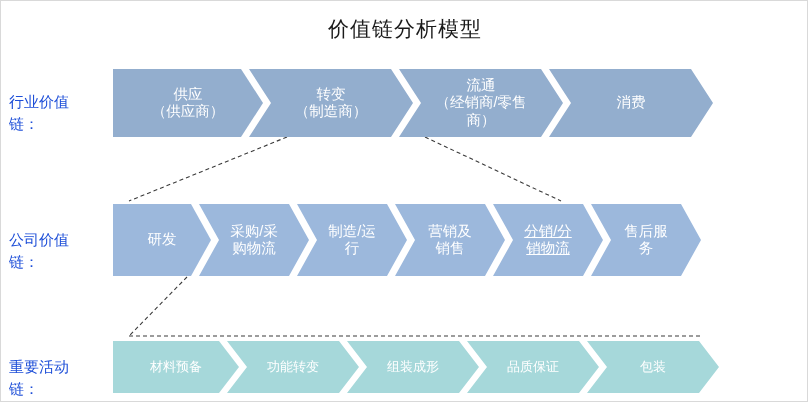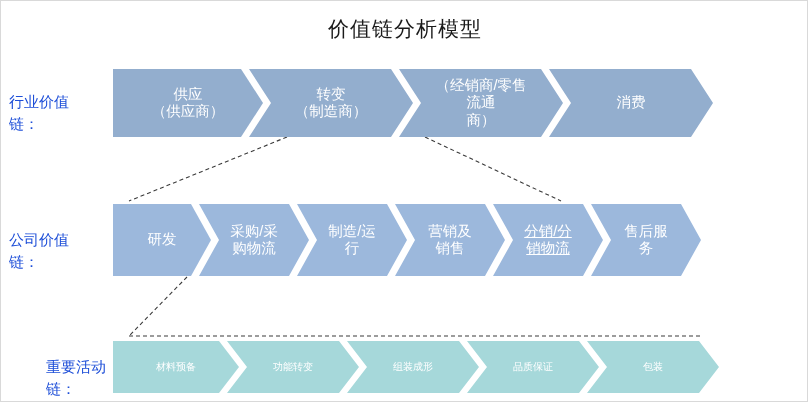--- a/index.html
+++ b/index.html
@@ -94,21 +94,21 @@
     margin-left: 0;
   }
   
   #row3 {
     top: 340px;
     height: 52px;
   }
   #row3 .chev {
     height: 52px;
     background: #a6d8da;
-    font-size: 10px;
+    font-size: 13px;
     clip-path: polygon(0 0, calc(100% - 20px) 0, 100% 50%, calc(100% - 20px) 100%, 0 100%, 20px 50%);
     margin-left: -12px;
   }
   #row3 .chev:first-child {
     clip-path: polygon(0 0, calc(100% - 20px) 0, 100% 50%, calc(100% - 20px) 100%, 0 100%);
     margin-left: 0;
   }
   #connectors {
     position: absolute;
     top: 0;
@@ -147,22 +147,22 @@
       </span>
     </div>
     <div class="chev" style="width:164px;">
       <span>
         <div>转变</div>
         <div>（制造商）</div>
       </span>
     </div>
     <div class="chev" style="width:164px;">
       <span>
+        <div>流通</div>
         <div>（经销商/零售</div>
-        <div>流通</div>
         <div>商）</div>
       </span>
     </div>
     <div class="chev" style="width:164px;">
       <span>
         <div>消费</div>
       </span>
     </div>
   </div>
 
@@ -201,21 +201,21 @@
       </span>
     </div>
     <div class="chev" style="width:110px;">
       <span>
         <div>售后服</div>
         <div>务</div>
       </span>
     </div>
   </div>
 
-  <div class="row-label" style="top:355px;margin-left:37px;">
+  <div class="row-label" style="top:355px;">
     <div>重要活动</div>
     <div>链：</div>
   </div>
   <div class="row" id="row3">
     <div class="chev" style="width:126px;">
       <span>
         <div>材料预备</div>
       </span>
     </div>
     <div class="chev" style="width:132px;">

